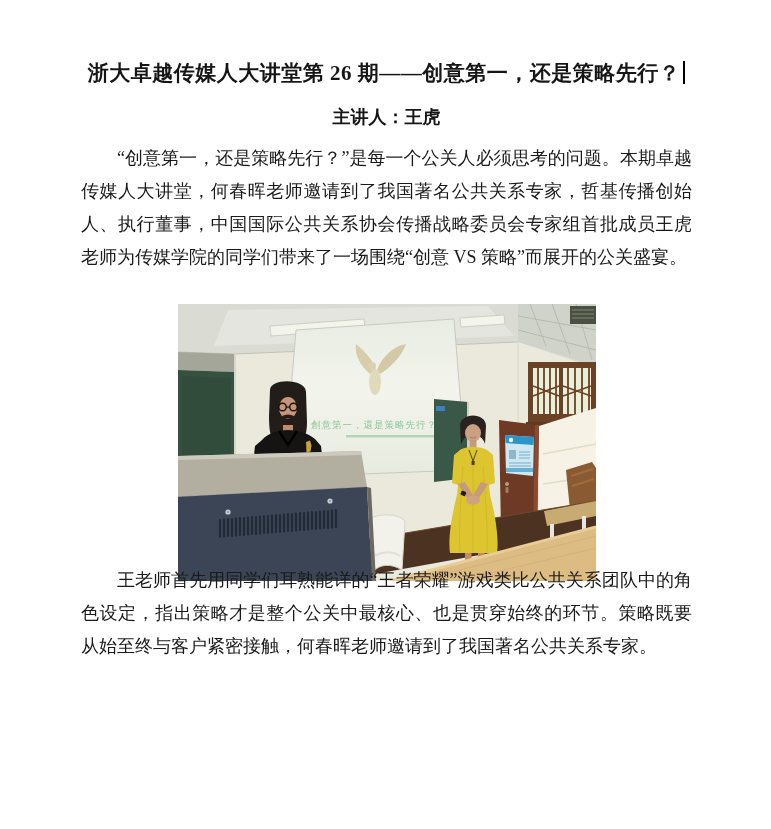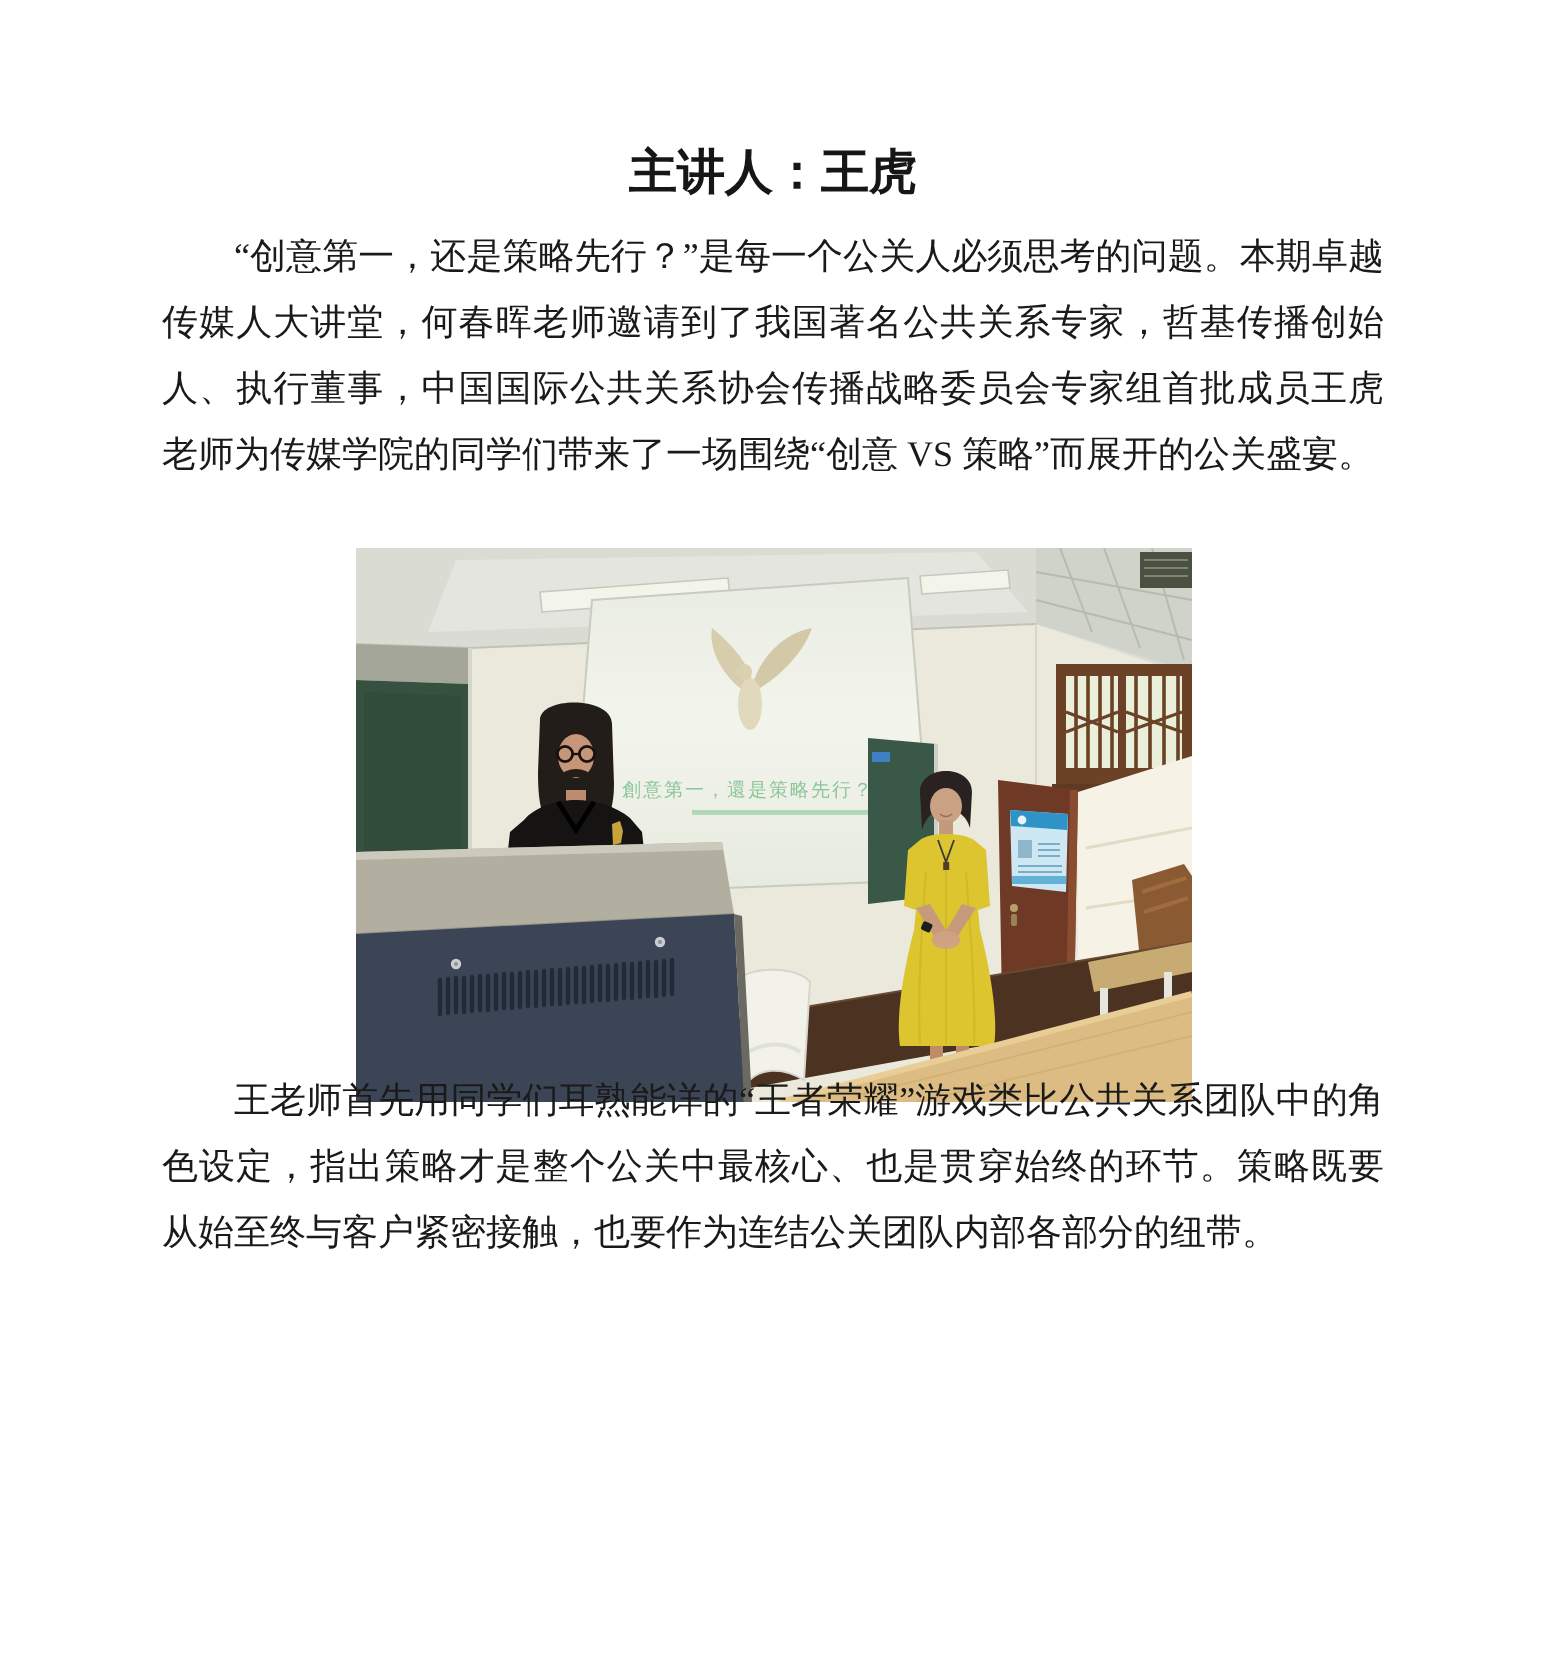--- a/index.html
+++ b/index.html
@@ -12,39 +12,40 @@
   }
   .doc-title{
     text-align:center;font-size:21px;font-weight:bold;
     line-height:30px;white-space:nowrap;letter-spacing:0.5px;
   }
   .caret{
     display:inline-block;width:2px;height:23px;background:#000;
     vertical-align:-4px;margin-left:3px;
   }
   .doc-subtitle{
-    text-align:center;font-size:24px;font-weight:bold;
+    text-align:center;font-size:18px;font-weight:bold;
     margin-top:16px;line-height:26px;
   }
   .body-text p{
     margin:18px;font-size:18px;line-height:33px;
     text-align:justify;text-justify:inter-ideograph;text-align-last:left;
     text-indent:2em;color:#1a1a1a;
   }
   .body-text p.first{margin-top:12px;}
   figure.photo{
     margin:0 auto;padding:12px;width:418px;height:230px;display:block;
   }
   figure.photo svg{display:block;}
 </style>
 </head>
 <body>
 
 <div class="page">
 
+  <div class="doc-title"><span>浙大卓越传媒人大讲堂第 26 期——创意第一，还是策略先行？</span><span class="caret"></span></div>
 
   <div class="doc-subtitle">主讲人：王虎</div>
 
   <div class="body-text">
     <p class="first">“创意第一，还是策略先行？”是每一个公关人必须思考的问题。本期卓越传媒人大讲堂，何春晖老师邀请到了我国著名公共关系专家，哲基传播创始人、执行董事，中国国际公共关系协会传播战略委员会专家组首批成员王虎老师为传媒学院的同学们带来了一场围绕“创意 VS 策略”而展开的公关盛宴。</p>
   </div>
 
   <figure class="photo">
     <svg viewBox="0 0 418 277" width="418" height="277" xmlns="http://www.w3.org/2000/svg">
       <defs>
@@ -198,16 +199,16 @@
 
       <g>
         <polygon points="212,277 250,267 418,223 418,277" fill="#dcbc82"></polygon>
         <path d="M212,277 L250,267 L418,223" stroke="#e8cd96" stroke-width="3" fill="none"></path>
         <path d="M250,274 L418,232 M280,277 L418,244" stroke="#d0ae74" stroke-width="1" opacity="0.7"></path>
       </g>
     </svg>
   </figure>
 
   <div class="body-text">
-    <p>王老师首先用同学们耳熟能详的“王者荣耀”游戏类比公共关系团队中的角色设定，指出策略才是整个公关中最核心、也是贯穿始终的环节。策略既要从始至终与客户紧密接触，也要作为连结公关团队内部各部分的纽带。</p>
+    <p>王老师首先用同学们耳熟能详的“王者荣耀”游戏类比公共关系团队中的角色设定，指出策略才是整个公关中最核心、也是贯穿始终的环节。策略既要从始至终与客户紧密接触，何春晖老师邀请到了我国著名公共关系专家。</p>
   </div>
 
 </div>
 
 </body></html>

